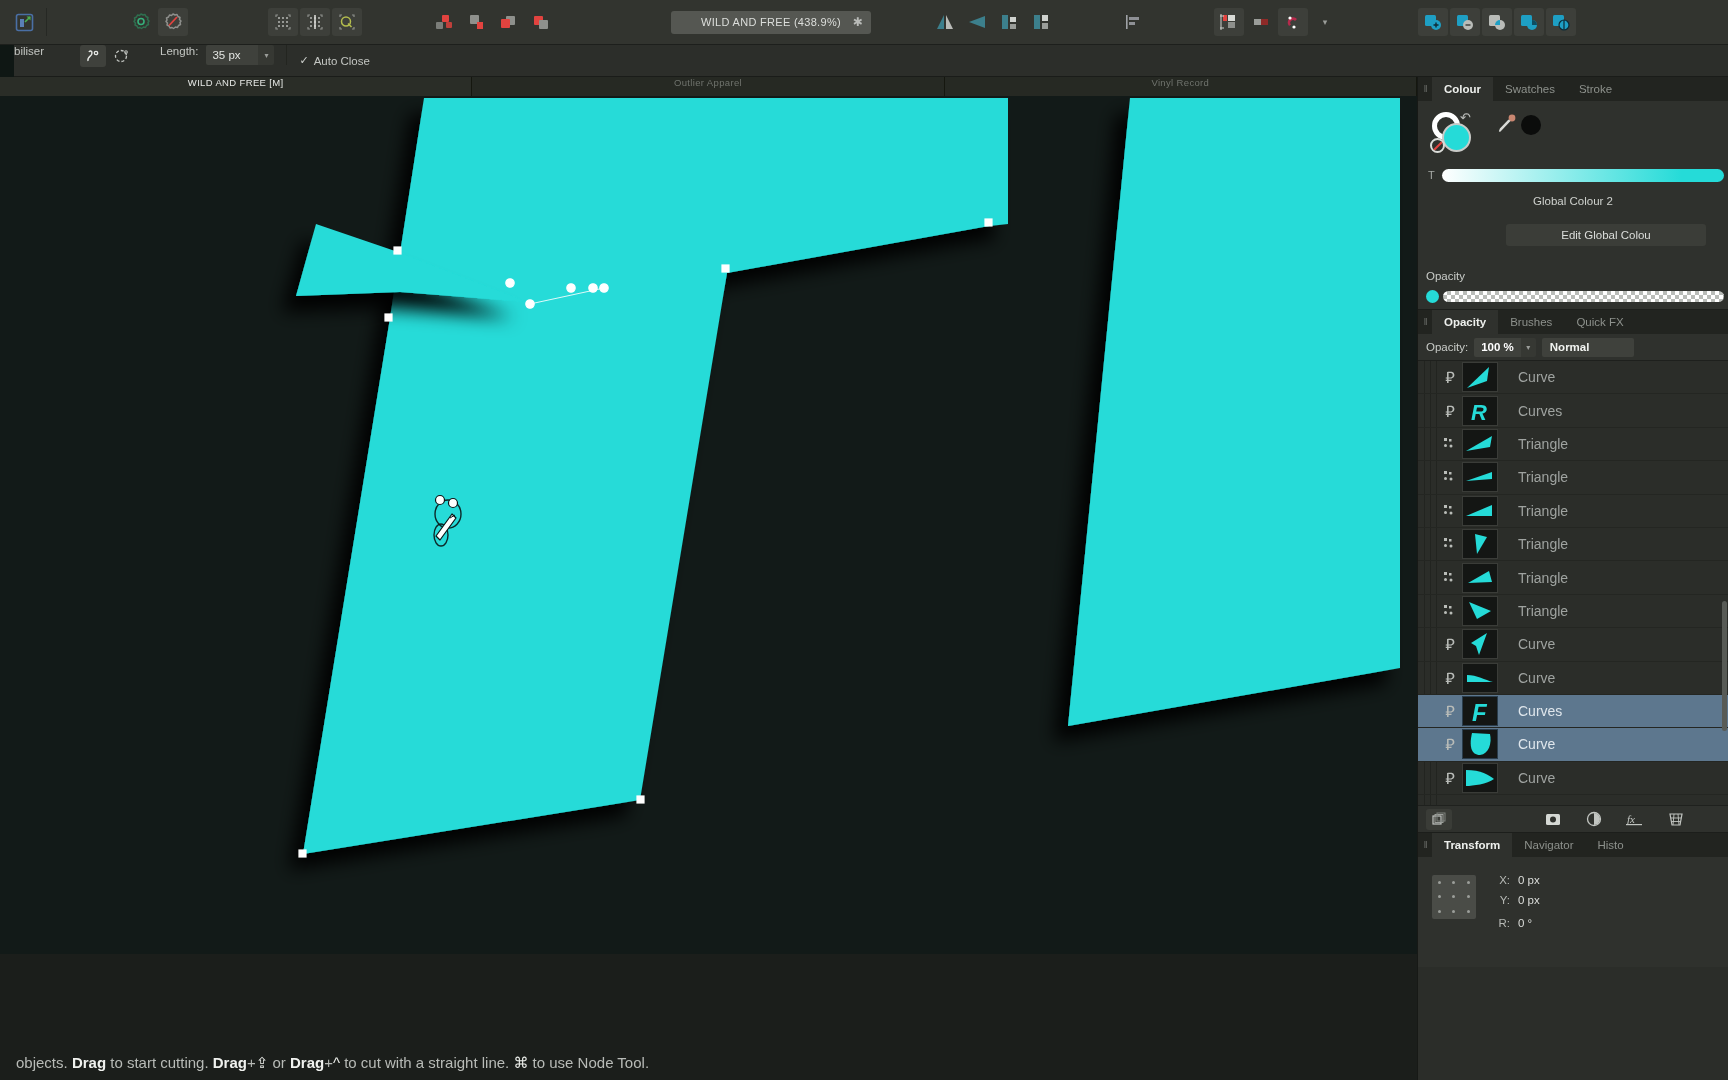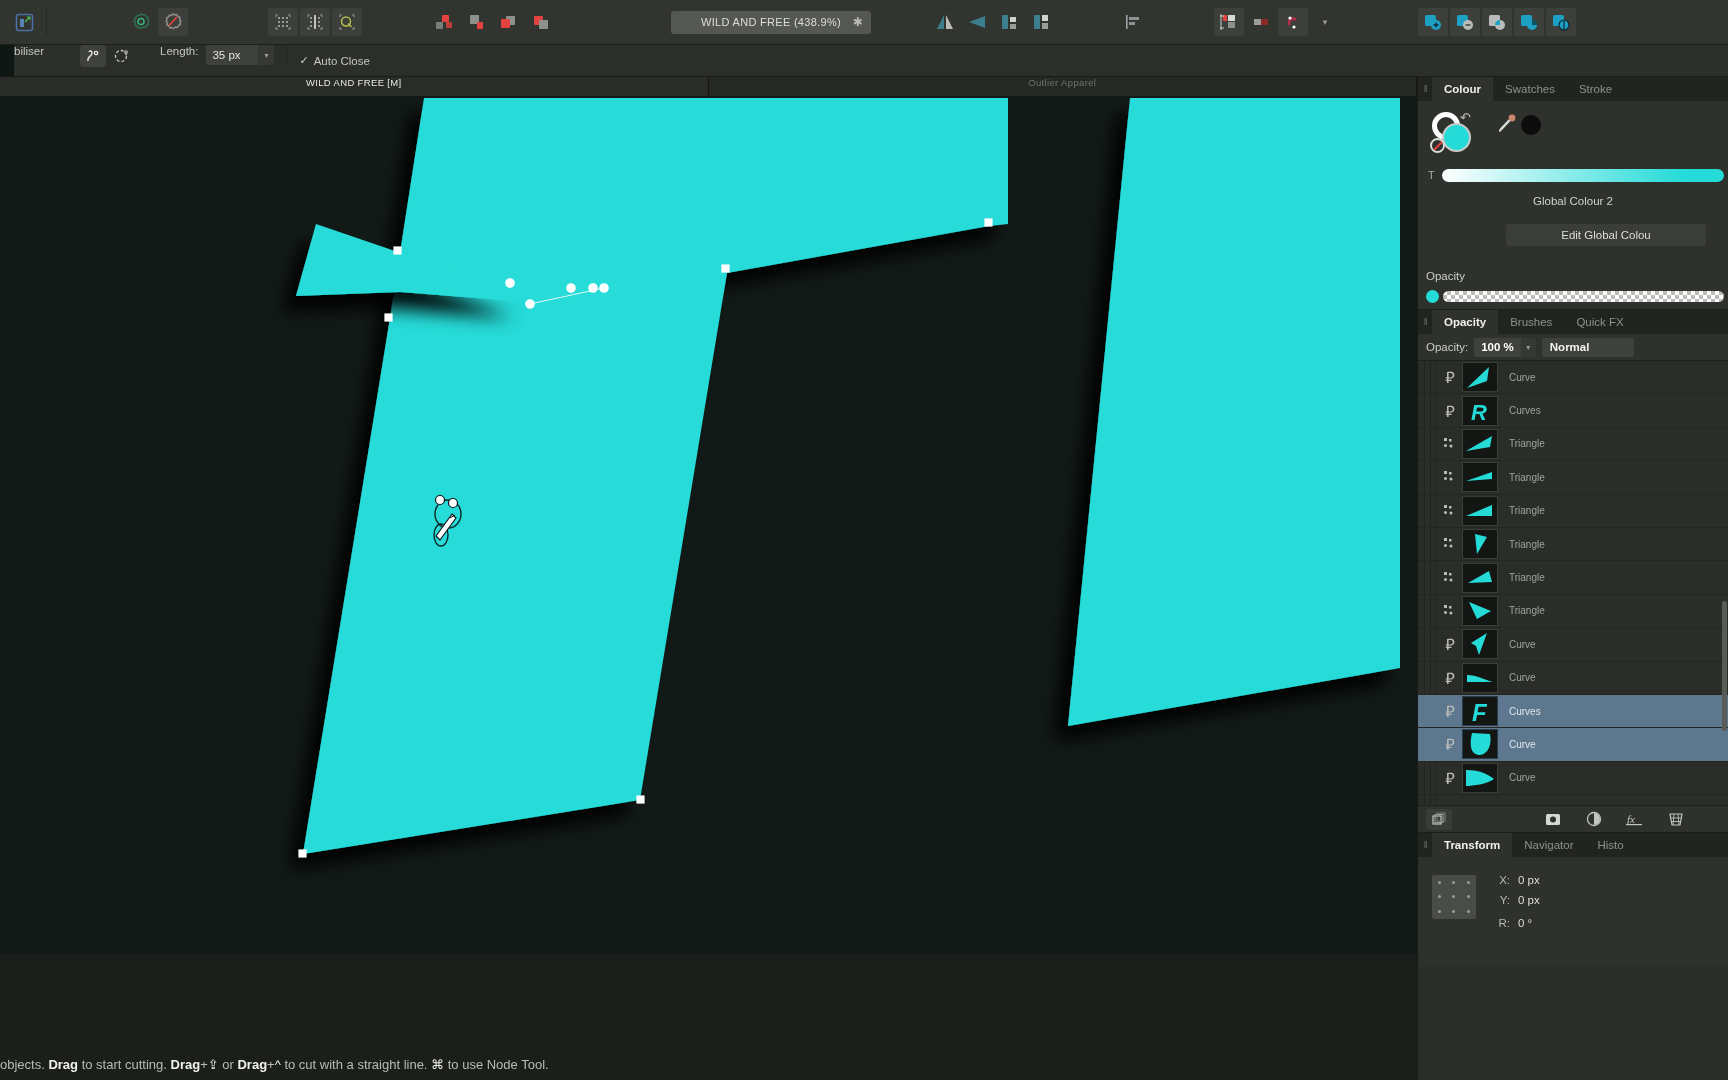--- a/index.html
+++ b/index.html
@@ -100,22 +100,22 @@
     position: absolute; left: 395px; top: 4px; width: 196px; height: 5px;
     background: #565955; border-radius: 3px;
   }
 
   
   .statusbar {
     position: absolute; left: 0; top: 958px; width: 1417px; height: 122px;
     background: #1b1e1b;
   }
   .status-text {
-    position: absolute; left: 0; bottom: 8px;
-    font-size: 13px; color: #b8bbb7; white-space: nowrap;
+    position: absolute; left: 16px; bottom: 8px;
+    font-size: 15px; color: #b8bbb7; white-space: nowrap;
   }
   .status-text b { color: #f0f2ef; font-weight: bold; }
   .status-text .kglyph { color: #eceeea; }
 
   
   .rightpanel {
     position: absolute; left: 1417px; top: 77px; width: 311px; height: 1003px;
     background: #2b2d29;
     border-left: 1px solid #171916;
   }
@@ -247,21 +247,21 @@
     color: #b9bcb8;
   }
   .layer-thumb {
     width: 36px; height: 30px; flex: none; margin-left: 2px;
     background: #141614; border: 1px solid #3a3c38;
     display: flex; align-items: center; justify-content: center;
     overflow: hidden;
   }
   .layer-row.selected .layer-thumb { border-color: #2a3d4c; }
   .layer-name {
-    margin-left: 11px; font-size: 10px; color: #9fa3a0; white-space: nowrap;
+    margin-left: 20px; font-size: 14px; color: #9fa3a0; white-space: nowrap;
   }
   .layer-row.selected .layer-name { color: #dfe6ec; }
 
   .layers-vscroll {
     position: absolute; right: 1px; top: 0; width: 6px; bottom: 0;
   }
   .layers-vthumb {
     position: absolute; right: 0px; top: 240px; width: 5px; height: 130px;
     background: #585b56; border-radius: 3px;
   }
@@ -553,20 +553,23 @@
     </div>
   </div>
 
   <div class="doctabs">
     <div class="doctab active">
       <span>WILD AND FREE [M]</span>
     </div>
     <div class="doctab">
       <span>Outlier Apparel</span>
     </div>
+    <div class="doctab">
+      <span>Vinyl Record</span>
+    </div>
   </div>
 
   <div class="canvas-wrap">
     <svg class="canvas-svg" width="1417" height="858" viewBox="0 0 1417 858">
       <defs>
         <filter id="softshadow" x="-40%" y="-40%" width="200%" height="200%">
           <feDropShadow dx="-14" dy="16" stdDeviation="9" flood-color="#000000" flood-opacity="0.95"></feDropShadow>
         </filter>
       </defs>
 

